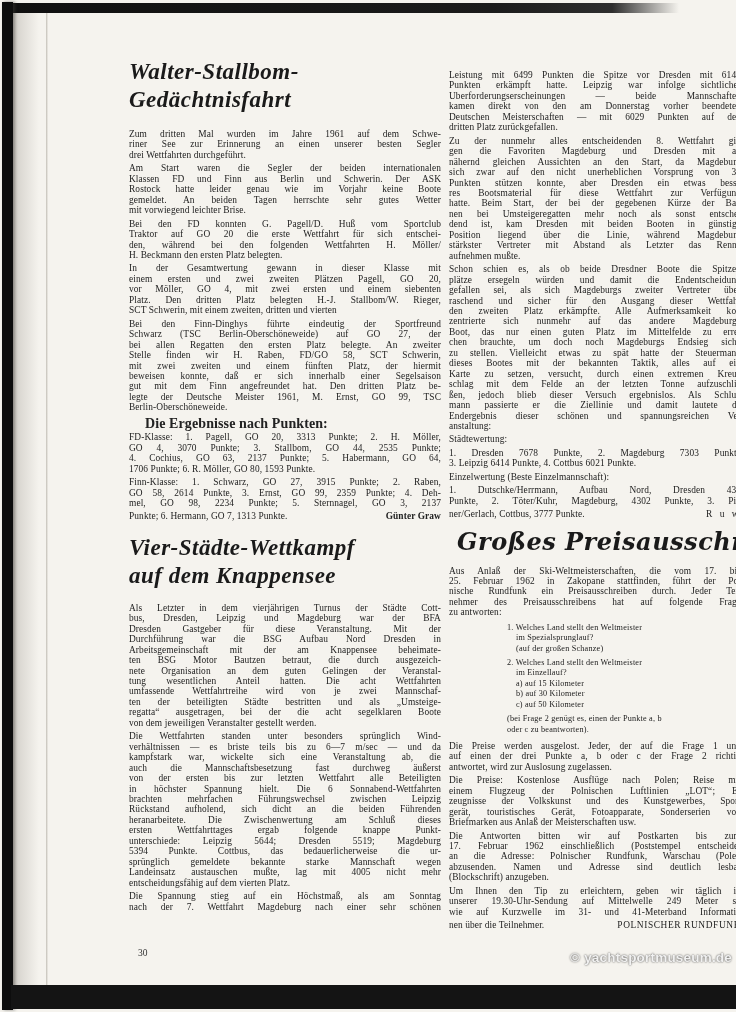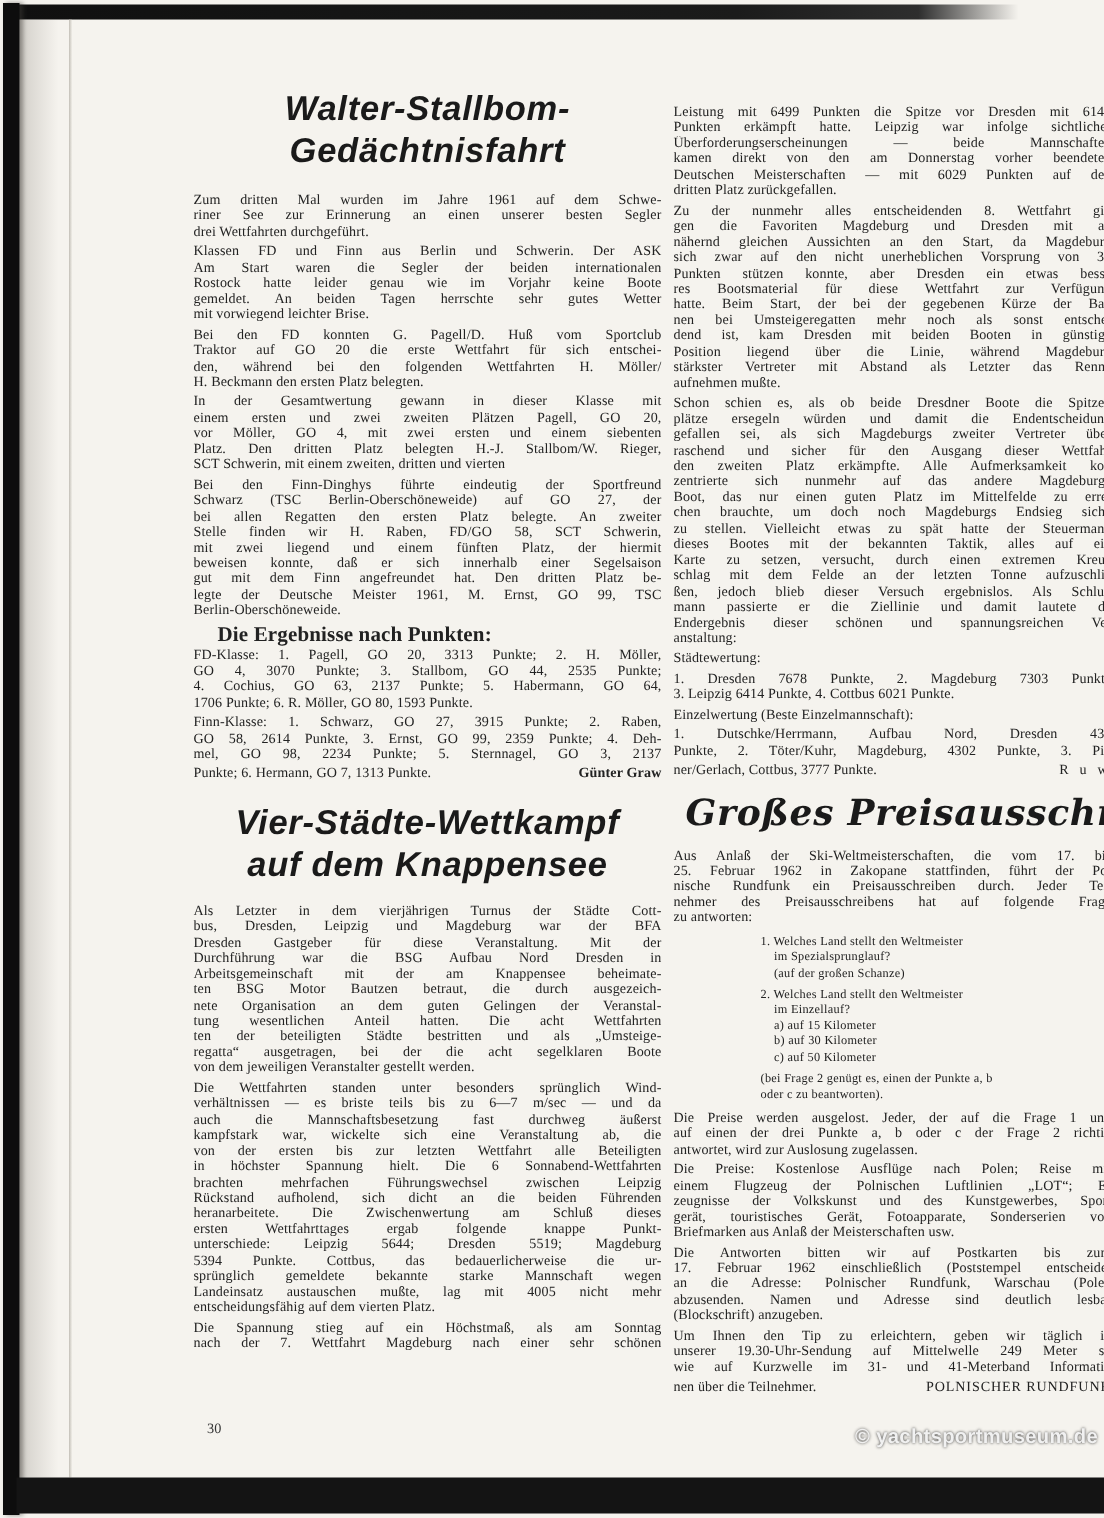--- a/index.html
+++ b/index.html
@@ -21,22 +21,22 @@
   
   .col{position:absolute;font-size:9.4px;line-height:10.45px;letter-spacing:.1px;}
   .col-left{left:129px;top:58px;width:312px;}
   .col-right{left:449px;top:70px;width:292px;}
   .ln{white-space:nowrap;overflow:hidden;}
   .para{margin:0 0 3px;}
   .para .ln{text-align:justify;text-align-last:justify;}
   .para .ln:last-child{text-align-last:auto;}
   .para.cont .ln:last-child{text-align-last:justify;}
 
-  .headline{font-family:Liberation Sans, sans-serif;font-style:italic;font-weight:bold;
-    font-size:23px;line-height:28px;text-align:center;margin:0 0 15px;color:#1a1a1a;letter-spacing:.5px;}
+  .headline{font-family:Liberation Serif, serif;font-style:italic;font-weight:bold;
+    font-size:23px;line-height:28px;margin:0 0 15px;color:#1a1a1a;letter-spacing:.5px;}
   .headline.second{margin:12px 0 13px;}
   .headline3{font-family:"DejaVu Serif",serif;font-style:italic;font-weight:bold;
     font-size:24px;line-height:28px;margin:8px 0 10px;padding-left:8px;color:#1a1a1a;letter-spacing:.5px;white-space:nowrap;overflow:hidden;}
 
   .subhead{font-weight:bold;font-size:14px;margin:6px 16px 3px;}
   .label-line{margin:2px 0 3px;}
   .flexline{display:flex;justify-content:space-between;align-items:baseline;margin:0 0 3px;white-space:nowrap;overflow:hidden;}
   .byline{font-weight:bold;}
   .sig{letter-spacing:2.5px;}
   .publisher{letter-spacing:.6px;}
@@ -62,22 +62,22 @@
   <h1 class="headline">
     <div>Walter-Stallbom-</div>
     <div>Gedächtnisfahrt</div>
   </h1>
   <div class="para">
       <div class="ln">Zum dritten Mal wurden im Jahre 1961 auf dem Schwe-</div>
       <div class="ln">riner See zur Erinnerung an einen unserer besten Segler</div>
       <div class="ln">drei Wettfahrten durchgeführt.</div>
     </div>
   <div class="para">
+      <div class="ln">Am Start waren die Segler der beiden internationalen</div>
       <div class="ln">Klassen FD und Finn aus Berlin und Schwerin. Der ASK</div>
-      <div class="ln">Am Start waren die Segler der beiden internationalen</div>
       <div class="ln">Rostock hatte leider genau wie im Vorjahr keine Boote</div>
       <div class="ln">gemeldet. An beiden Tagen herrschte sehr gutes Wetter</div>
       <div class="ln">mit vorwiegend leichter Brise.</div>
     </div>
   <div class="para">
       <div class="ln">Bei den FD konnten G. Pagell/D. Huß vom Sportclub</div>
       <div class="ln">Traktor auf GO 20 die erste Wettfahrt für sich entschei-</div>
       <div class="ln">den, während bei den folgenden Wettfahrten H. Möller/</div>
       <div class="ln">H. Beckmann den ersten Platz belegten.</div>
     </div>
@@ -86,21 +86,21 @@
       <div class="ln">einem ersten und zwei zweiten Plätzen Pagell, GO 20,</div>
       <div class="ln">vor Möller, GO 4, mit zwei ersten und einem siebenten</div>
       <div class="ln">Platz. Den dritten Platz belegten H.-J. Stallbom/W. Rieger,</div>
       <div class="ln">SCT Schwerin, mit einem zweiten, dritten und vierten</div>
     </div>
   <div class="para">
       <div class="ln">Bei den Finn-Dinghys führte eindeutig der Sportfreund</div>
       <div class="ln">Schwarz (TSC Berlin-Oberschöneweide) auf GO 27, der</div>
       <div class="ln">bei allen Regatten den ersten Platz belegte. An zweiter</div>
       <div class="ln">Stelle finden wir H. Raben, FD/GO 58, SCT Schwerin,</div>
-      <div class="ln">mit zwei liegend und einem fünften Platz, der hiermit</div>
+      <div class="ln">mit zwei zweiten und einem fünften Platz, der hiermit</div>
       <div class="ln">beweisen konnte, daß er sich innerhalb einer Segelsaison</div>
       <div class="ln">gut mit dem Finn angefreundet hat. Den dritten Platz be-</div>
       <div class="ln">legte der Deutsche Meister 1961, M. Ernst, GO 99, TSC</div>
       <div class="ln">Berlin-Oberschöneweide.</div>
     </div>
 
   <div class="subhead">Die Ergebnisse nach Punkten:</div>
   <div class="para">
       <div class="ln">FD-Klasse: 1. Pagell, GO 20, 3313 Punkte; 2. H. Möller,</div>
       <div class="ln">GO 4, 3070 Punkte; 3. Stallbom, GO 44, 2535 Punkte;</div>
@@ -123,29 +123,30 @@
   </h2>
   <div class="para">
       <div class="ln">Als Letzter in dem vierjährigen Turnus der Städte Cott-</div>
       <div class="ln">bus, Dresden, Leipzig und Magdeburg war der BFA</div>
       <div class="ln">Dresden Gastgeber für diese Veranstaltung. Mit der</div>
       <div class="ln">Durchführung war die BSG Aufbau Nord Dresden in</div>
       <div class="ln">Arbeitsgemeinschaft mit der am Knappensee beheimate-</div>
       <div class="ln">ten BSG Motor Bautzen betraut, die durch ausgezeich-</div>
       <div class="ln">nete Organisation an dem guten Gelingen der Veranstal-</div>
       <div class="ln">tung wesentlichen Anteil hatten. Die acht Wettfahrten</div>
+      <div class="ln">umfassende Wettfahrtreihe wird von je zwei Mannschaf-</div>
       <div class="ln">ten der beteiligten Städte bestritten und als „Umsteige-</div>
       <div class="ln">regatta“ ausgetragen, bei der die acht segelklaren Boote</div>
       <div class="ln">von dem jeweiligen Veranstalter gestellt werden.</div>
     </div>
   <div class="para">
       <div class="ln">Die Wettfahrten standen unter besonders sprünglich Wind-</div>
       <div class="ln">verhältnissen — es briste teils bis zu 6—7 m/sec — und da</div>
+      <div class="ln">kampfstark war, wickelte sich eine Veranstaltung ab, die</div>
       <div class="ln">auch die Mannschaftsbesetzung fast durchweg äußerst</div>
-      <div class="ln">kampfstark war, wickelte sich eine Veranstaltung ab, die</div>
       <div class="ln">von der ersten bis zur letzten Wettfahrt alle Beteiligten</div>
       <div class="ln">in höchster Spannung hielt. Die 6 Sonnabend-Wettfahrten</div>
       <div class="ln">brachten mehrfachen Führungswechsel zwischen Leipzig</div>
       <div class="ln">Rückstand aufholend, sich dicht an die beiden Führenden</div>
       <div class="ln">heranarbeitete. Die Zwischenwertung am Schluß dieses</div>
       <div class="ln">ersten Wettfahrttages ergab folgende knappe Punkt-</div>
       <div class="ln">unterschiede: Leipzig 5644; Dresden 5519; Magdeburg</div>
       <div class="ln">5394 Punkte. Cottbus, das bedauerlicherweise die ur-</div>
       <div class="ln">sprünglich gemeldete bekannte starke Mannschaft wegen</div>
       <div class="ln">Landeinsatz austauschen mußte, lag mit 4005 nicht mehr</div>

